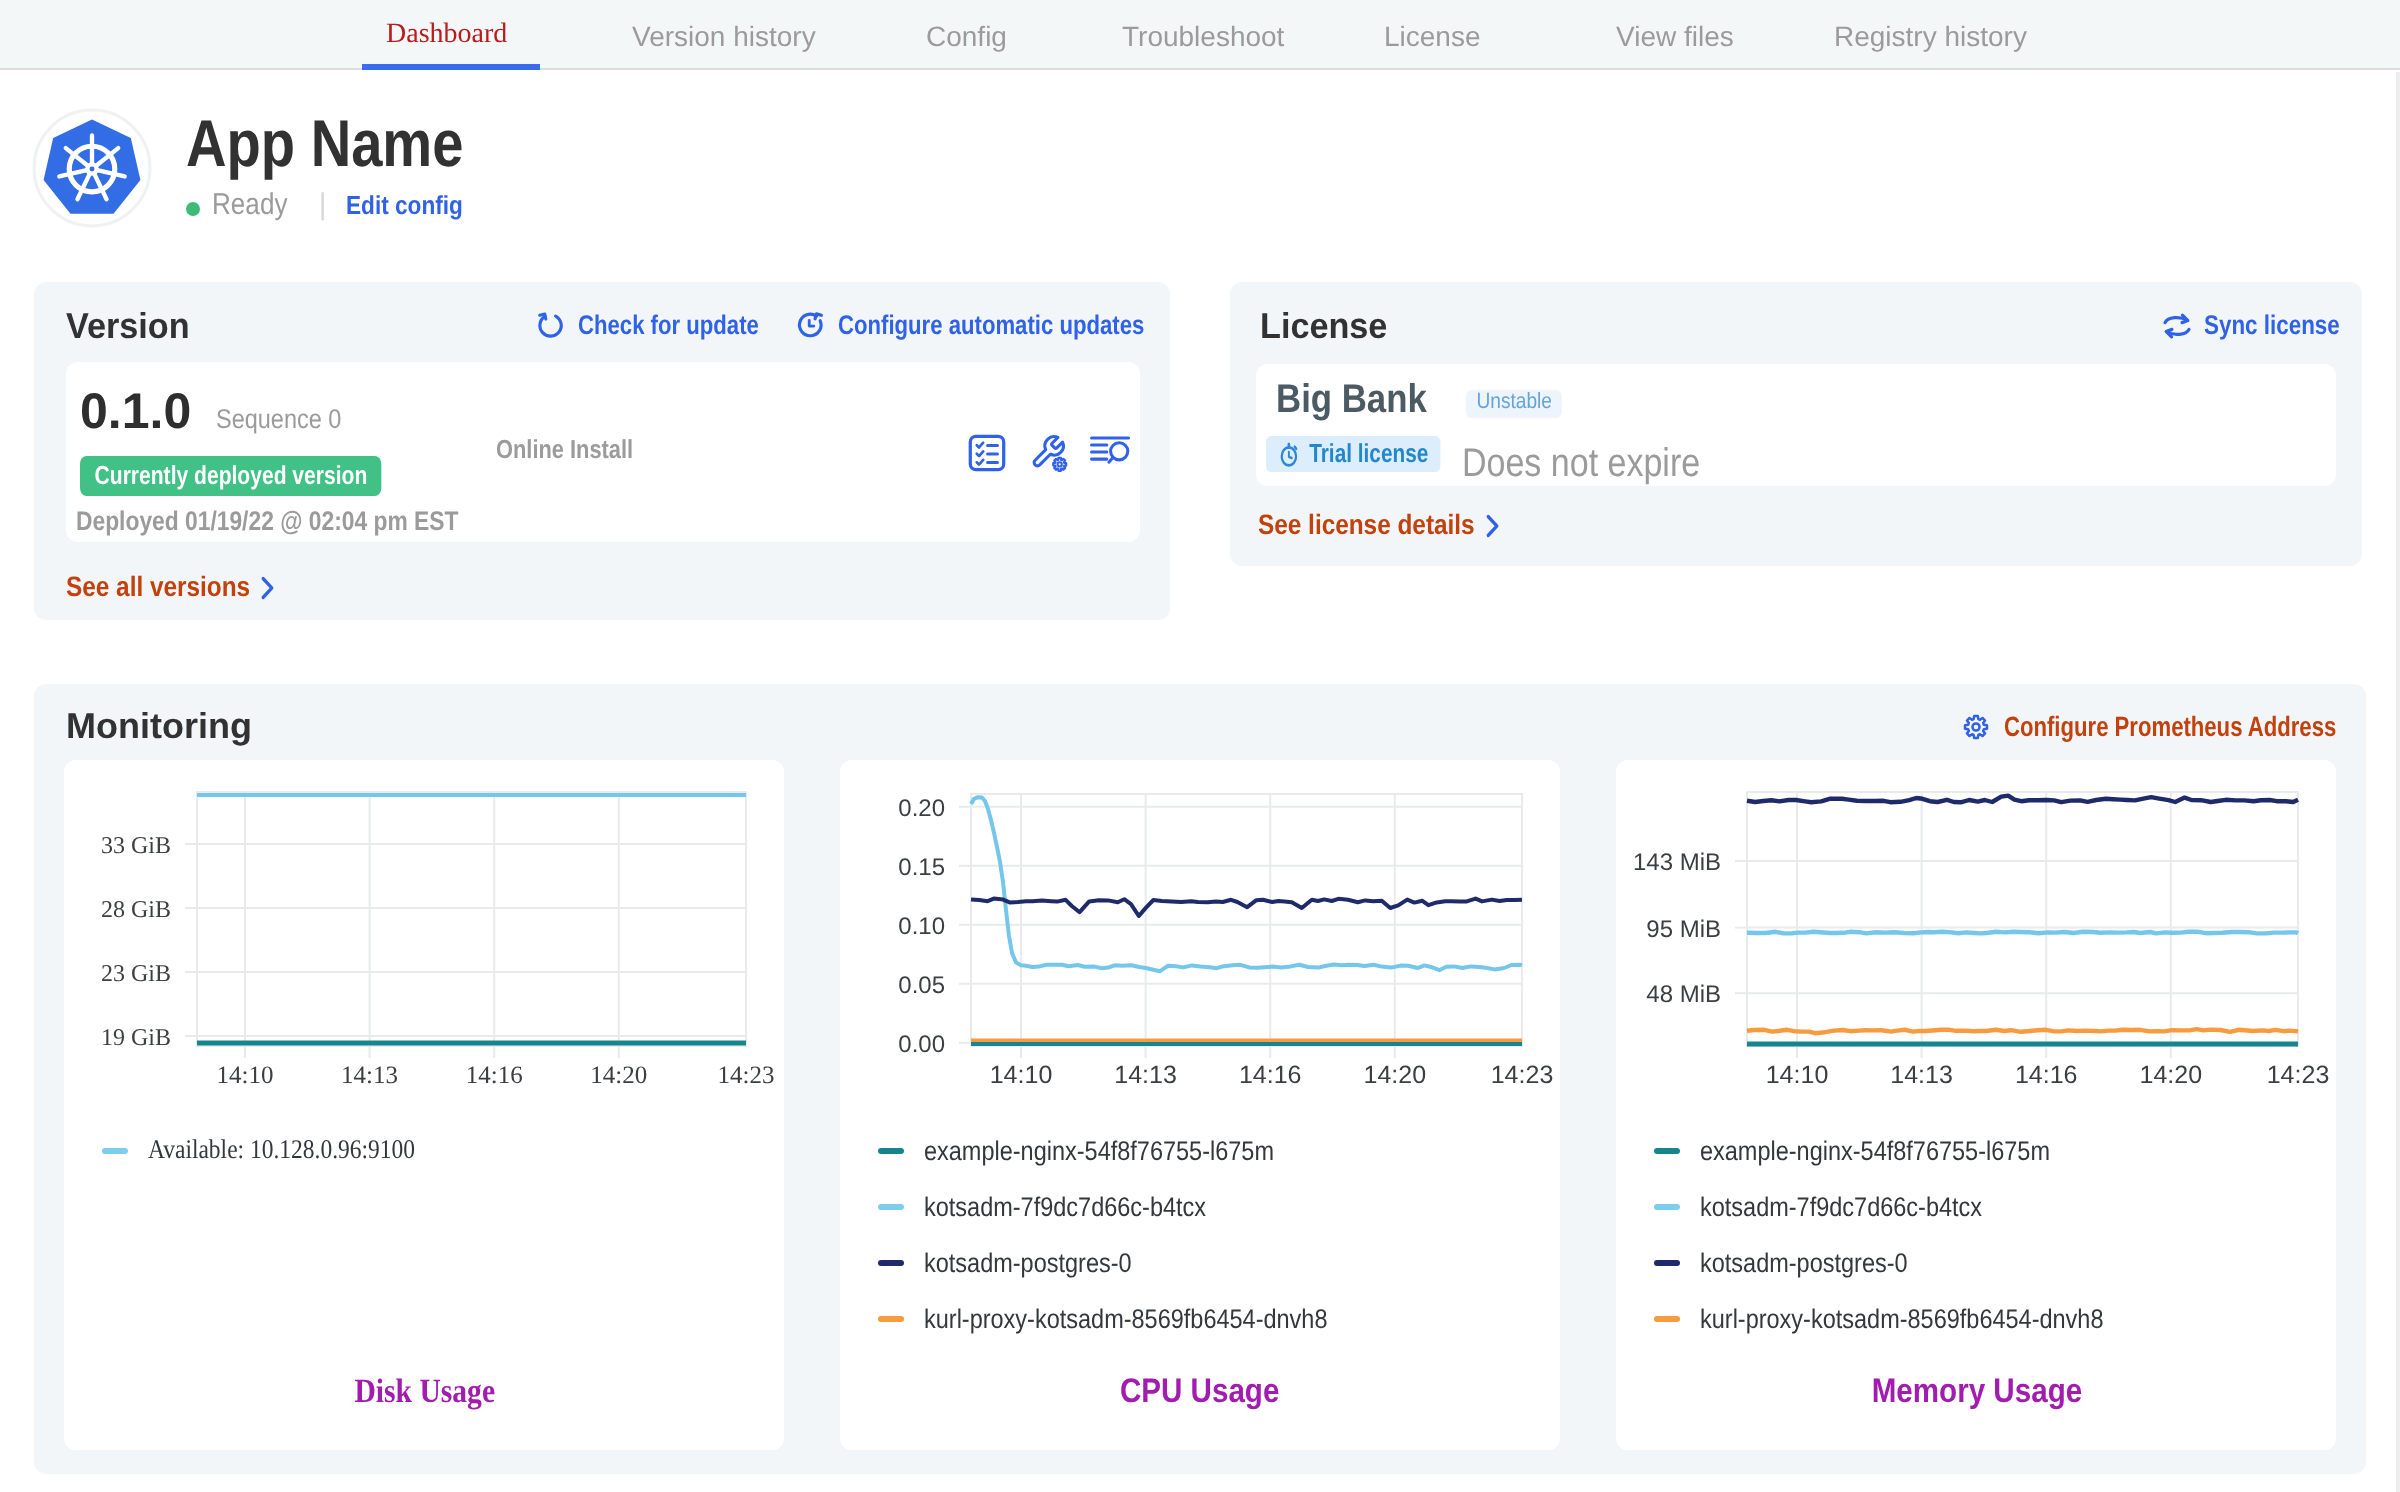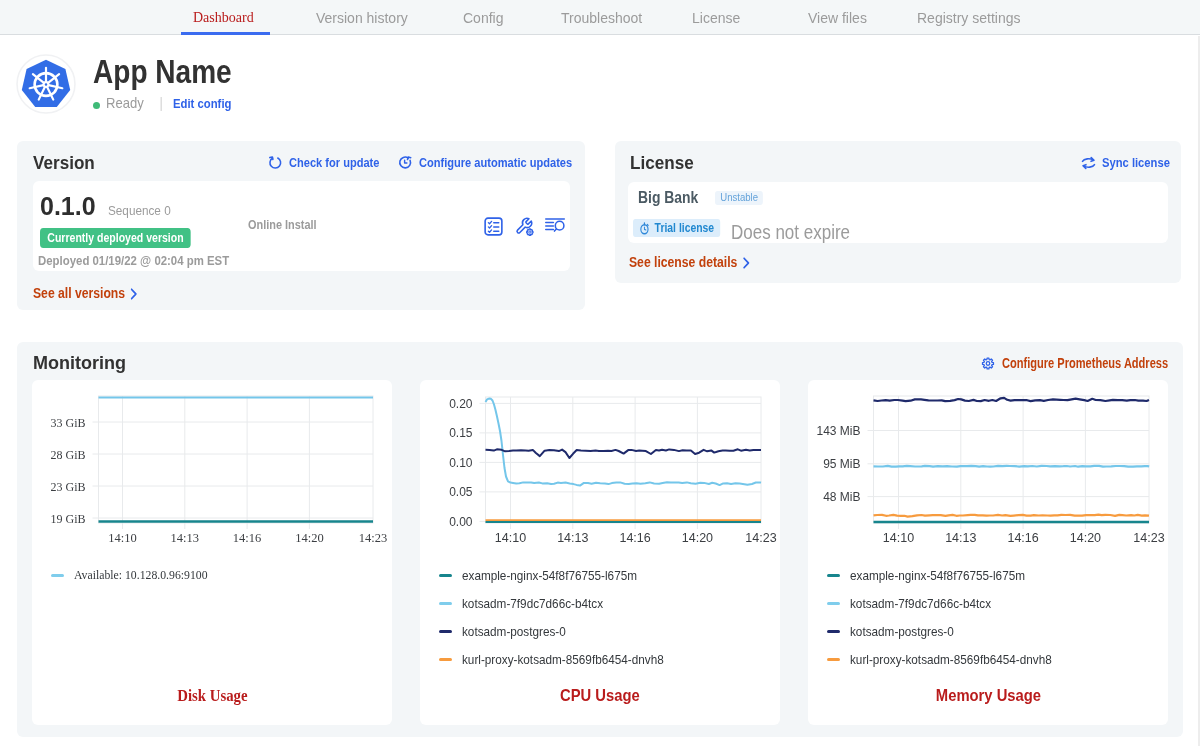--- a/index.html
+++ b/index.html
@@ -27,41 +27,41 @@
 .card-title { font-size:18px; font-weight:bold; color:#323232; transform:scaleX(0.95); transform-origin:0 50%; white-space:nowrap; }
 .whitebox { position:absolute; background:#fff; border-radius:6px; }
 .link { position:absolute; color:#c2410c; font-weight:bold; font-size:14px; white-space:nowrap; }
 .link13 { position:absolute; color:#2f62e8; font-weight:bold; font-size:13.5px; white-space:nowrap; }
 
 #versioncard { left:17px; top:141px; width:568px; height:169px; }
 #licensecard { left:615px; top:141px; width:566px; height:142px; }
 #monitoringcard { left:17px; top:342px; width:1166px; height:395px; }
 
 .chartcard { position:absolute; top:38px; width:360px; height:345px; background:#fff; border-radius:6px; }
-.charttitle { position:absolute; width:100%; text-align:center; top:306px; font-size:17px; font-weight:bold; color:#b91c1c; }
+.charttitle { position:absolute; width:100%; text-align:center; top:306px; font-size:17px; font-weight:bold; color:#a21caf; }
 .legend { position:absolute; left:19px; }
 .legrow { height:28.2px; display:flex; align-items:center; font-size:13.5px; color:#34383c; white-space:nowrap; }
 .dash { display:inline-block; width:13px; height:3px; border-radius:2px; margin-right:10px; flex:none; }
 
 .badge-green { position:absolute; background:#41c185; color:#fff;
   font-size:13px; font-weight:bold; border-radius:4px; padding:2px 9px 3px;
   transform:scaleX(0.81); transform-origin:0 50%; white-space:nowrap; }
 </style>
 </head>
 <body>
 
 <div id="nav">
   <div id="underline"></div>
   <span class="tab active" style="left:193px;">Dashboard</span>
   <span class="tab" style="left:316px;">Version history</span>
   <span class="tab" style="left:463px;">Config</span>
   <span class="tab" style="left:561px;">Troubleshoot</span>
   <span class="tab" style="left:692px;">License</span>
   <span class="tab" style="left:808px;">View files</span>
-  <span class="tab" style="left:917px;">Registry settings</span>
+  <span class="tab" style="left:917px;">Registry history</span>
 </div>
 <div style="position:absolute; left:1198px; top:36px; width:2px; height:710px; background:#ededed;"></div>
 
 <svg id="k8slogo" width="60" height="60" viewBox="0 0 58 58" style="position:absolute;left:16px;top:54px;">
 <circle cx="29" cy="29" r="28" fill="#fff" stroke="#f0f1f3" stroke-width="1.5"></circle>
 <polygon points="29.00,5.50 47.76,14.54 52.40,34.84 39.41,51.12 18.59,51.12 5.60,34.84 10.24,14.54" fill="#326de6"></polygon>
 <circle cx="29" cy="29.5" r="11" fill="none" stroke="#fff" stroke-width="2.5"></circle>
 <line x1="29.0" y1="26.9" x2="29.0" y2="13.3" stroke="#fff" stroke-width="2.1" stroke-linecap="round"></line>
 <line x1="31.03" y1="27.88" x2="41.67" y2="19.4" stroke="#fff" stroke-width="2.1" stroke-linecap="round"></line>
 <line x1="31.53" y1="30.08" x2="44.79" y2="33.1" stroke="#fff" stroke-width="2.1" stroke-linecap="round"></line>
@@ -129,21 +129,21 @@
 <div class="card" id="licensecard">
   <div class="card-title" style="position:absolute; left:15px; top:12px;">License</div>
   <div class="link13" style="left:466px; top:14px;"><svg width="15" height="14" viewBox="0 0 16 14" style="vertical-align:-2.5px;margin-right:6px;">
 <path d="M1.6 5.2 C3.2 2.2 9.5 1.6 13.3 3.9" fill="none" stroke="#2f62e8" stroke-width="1.7" stroke-linecap="round"></path>
 <polyline points="10.9,1.2 13.8,4.1 10.7,5.2" fill="none" stroke="#2f62e8" stroke-width="1.7" stroke-linecap="round" stroke-linejoin="round"></polyline>
 <path d="M14.4 8.8 C12.8 11.8 6.5 12.4 2.7 10.1" fill="none" stroke="#2f62e8" stroke-width="1.7" stroke-linecap="round"></path>
 <polyline points="5.1,12.8 2.2,9.9 5.3,8.8" fill="none" stroke="#2f62e8" stroke-width="1.7" stroke-linecap="round" stroke-linejoin="round"></polyline>
 </svg><span class="sx" style="transform:scaleX(0.83);">Sync license</span></div>
   <div class="whitebox" style="left:13px; top:41px; width:540px; height:61px;">
     <div style="position:absolute; left:10px; top:7px; white-space:nowrap;">
-      <span style="font-size:16px; font-weight:bold; color:#4b5a63;"><span class="sx">Big Bank</span></span><span style="display:inline-block; transform:scaleX(0.87); transform-origin:0 50%; font-size:11px; line-height:11px; color:#65a3da; background:#edf4fb; border-radius:3px; padding:1.5px 6px 2px; margin-left:8px; vertical-align:2px;">Unstable</span>
+      <span style="font-size:20px; font-weight:bold; color:#4b5a63;"><span class="sx">Big Bank</span></span><span style="display:inline-block; transform:scaleX(0.87); transform-origin:0 50%; font-size:11px; line-height:11px; color:#65a3da; background:#edf4fb; border-radius:3px; padding:1.5px 6px 2px; margin-left:8px; vertical-align:2px;">Unstable</span>
     </div>
     <div style="position:absolute; left:5px; top:36px; white-space:nowrap;">
       <span style="display:inline-block; transform:scaleX(0.8); transform-origin:0 50%; font-size:13px; line-height:13px; font-weight:bold; color:#2188d0; background:#dcedfb; border-radius:3px; padding:2px 8px 2.5px;"><svg width="13" height="13" viewBox="0 0 13 13" style="vertical-align:-2.5px;margin-right:6px;">
 <circle cx="6.3" cy="7.2" r="4.5" fill="none" stroke="#2e87d8" stroke-width="1.4"></circle>
 <line x1="6.3" y1="1.1" x2="6.3" y2="2.7" stroke="#2e87d8" stroke-width="1.6" stroke-linecap="round"></line>
 <line x1="9.9" y1="2.4" x2="10.9" y2="3.4" stroke="#2e87d8" stroke-width="1.4" stroke-linecap="round"></line>
 <polyline points="6.3,5.0 6.3,7.4 8.1,8.0" fill="none" stroke="#2e87d8" stroke-width="1.2" stroke-linecap="round" stroke-linejoin="round"></polyline>
 </svg>Trial license</span>
     </div>
     <div style="position:absolute; left:103px; top:39px; font-size:20px; color:#9b9b9b;"><span class="sx" style="transform:scaleX(0.85);">Does not expire</span></div>

